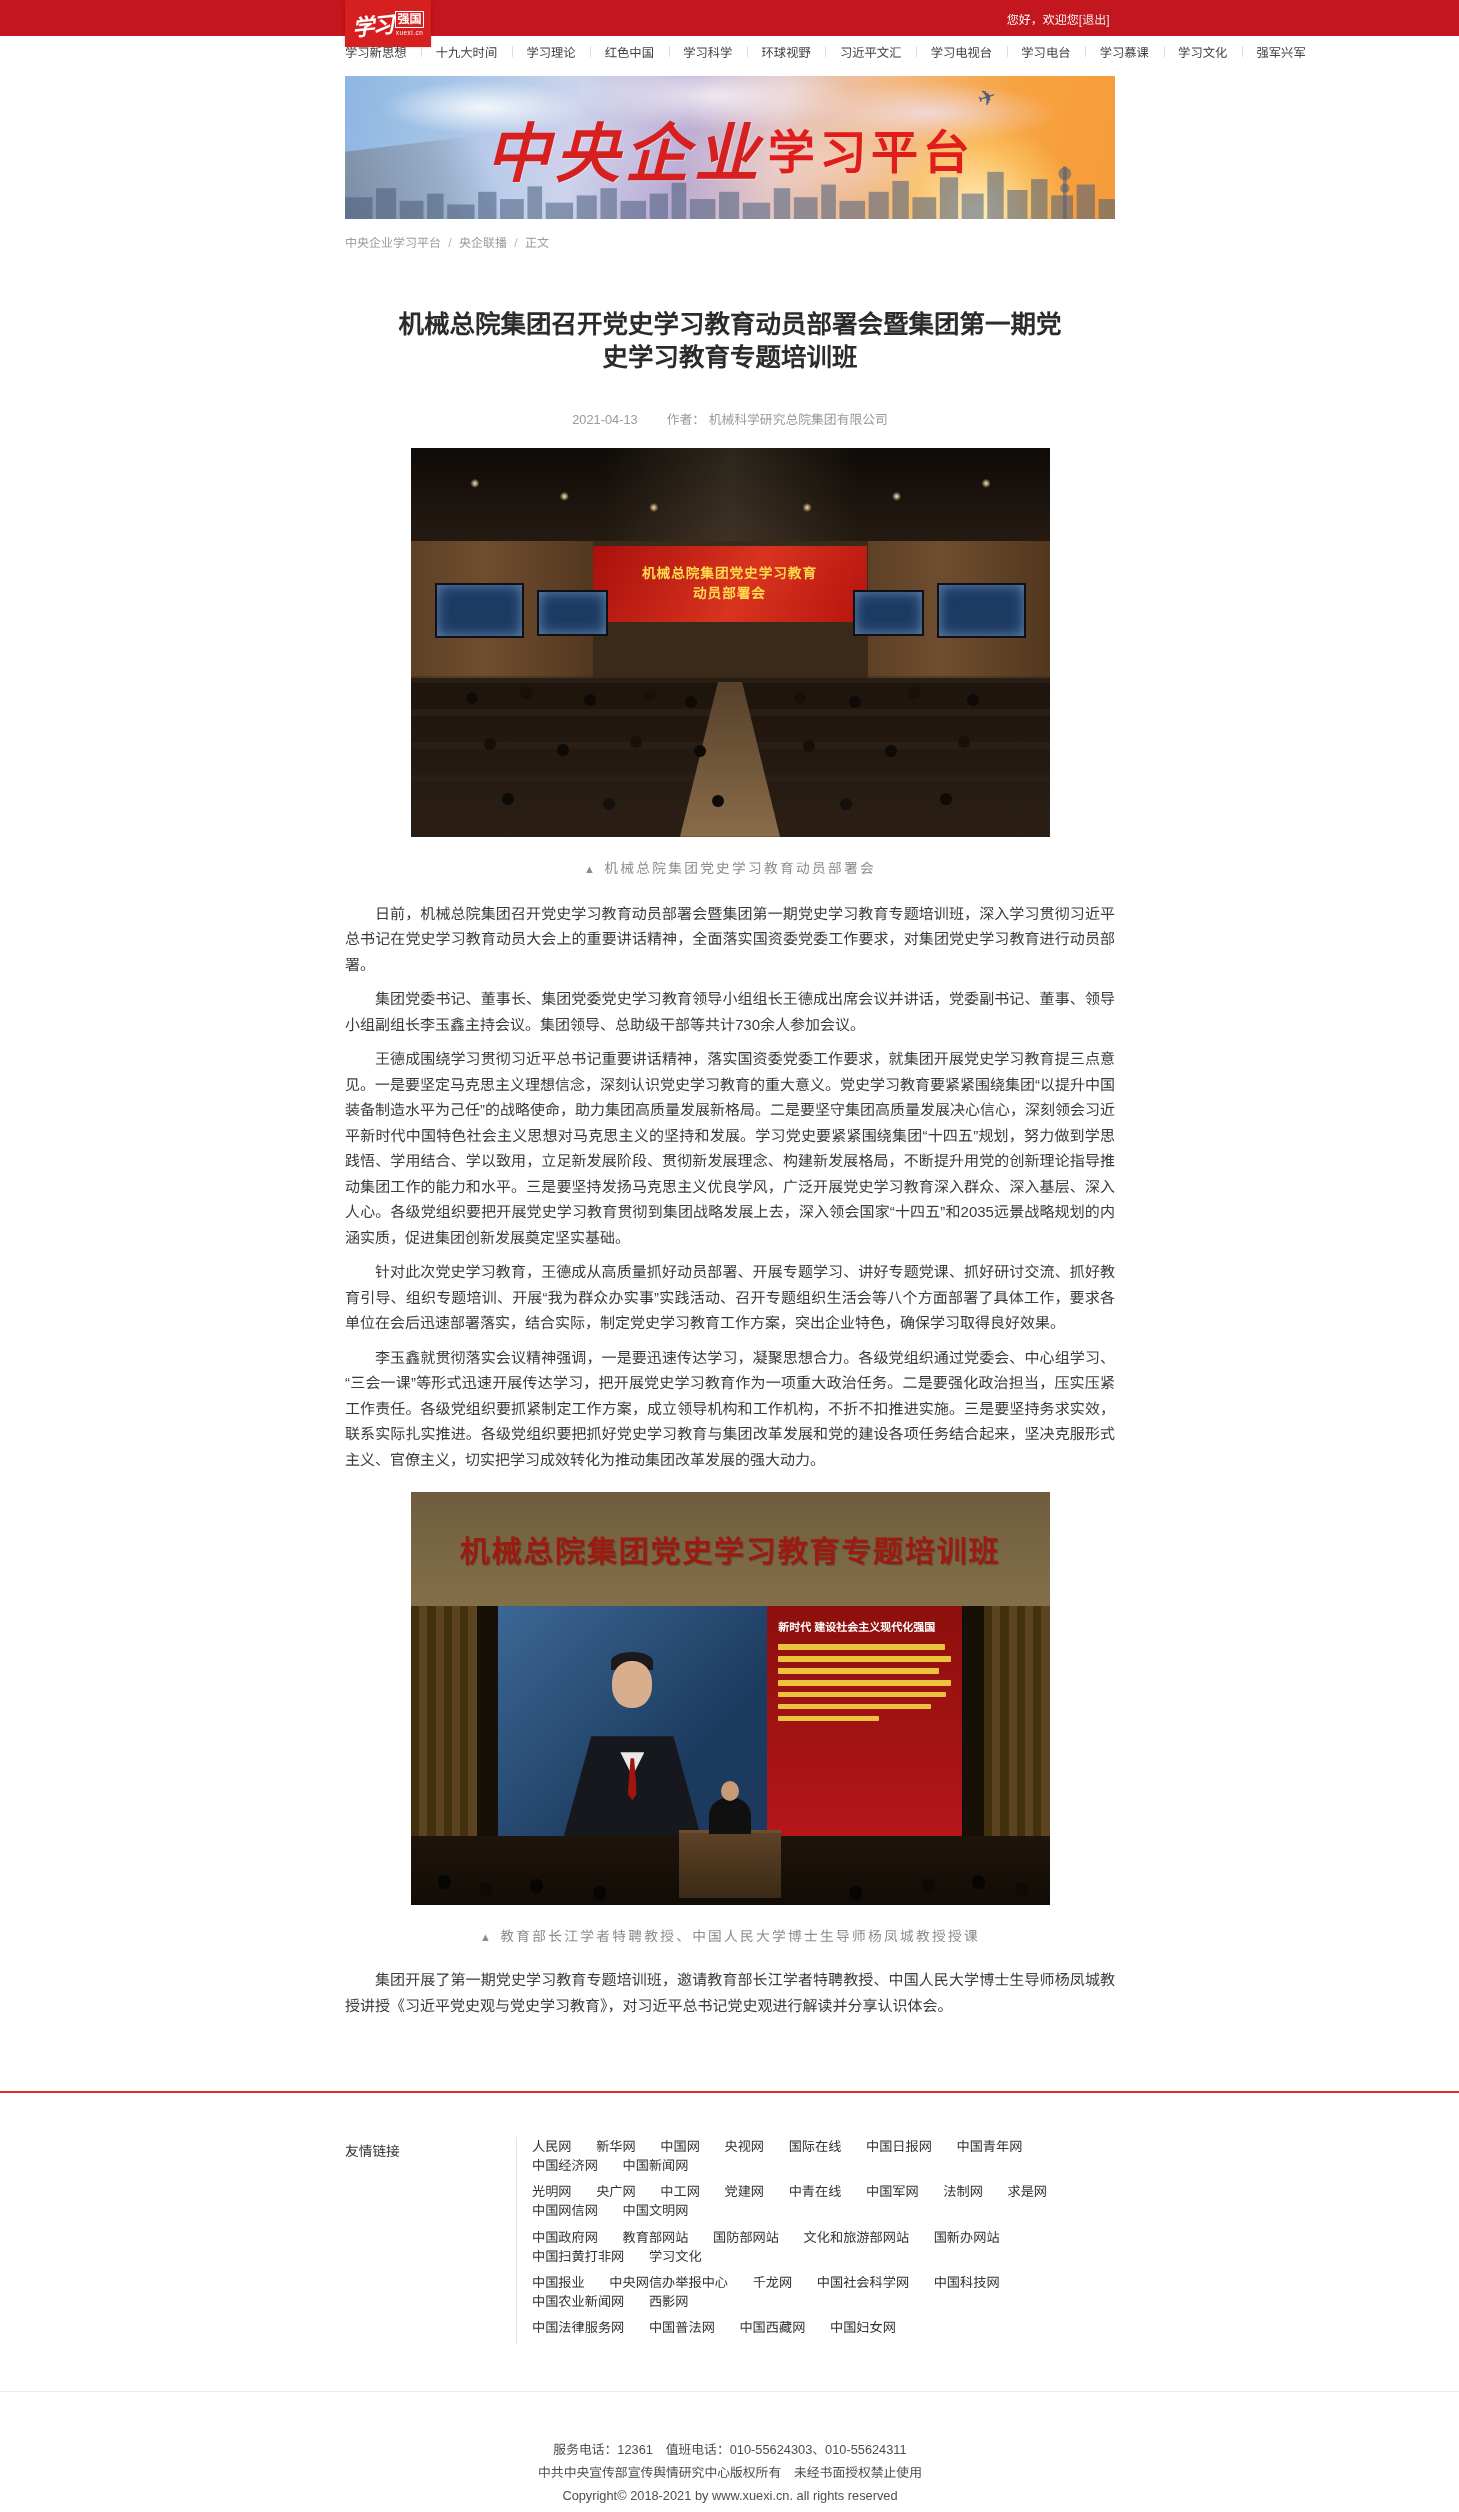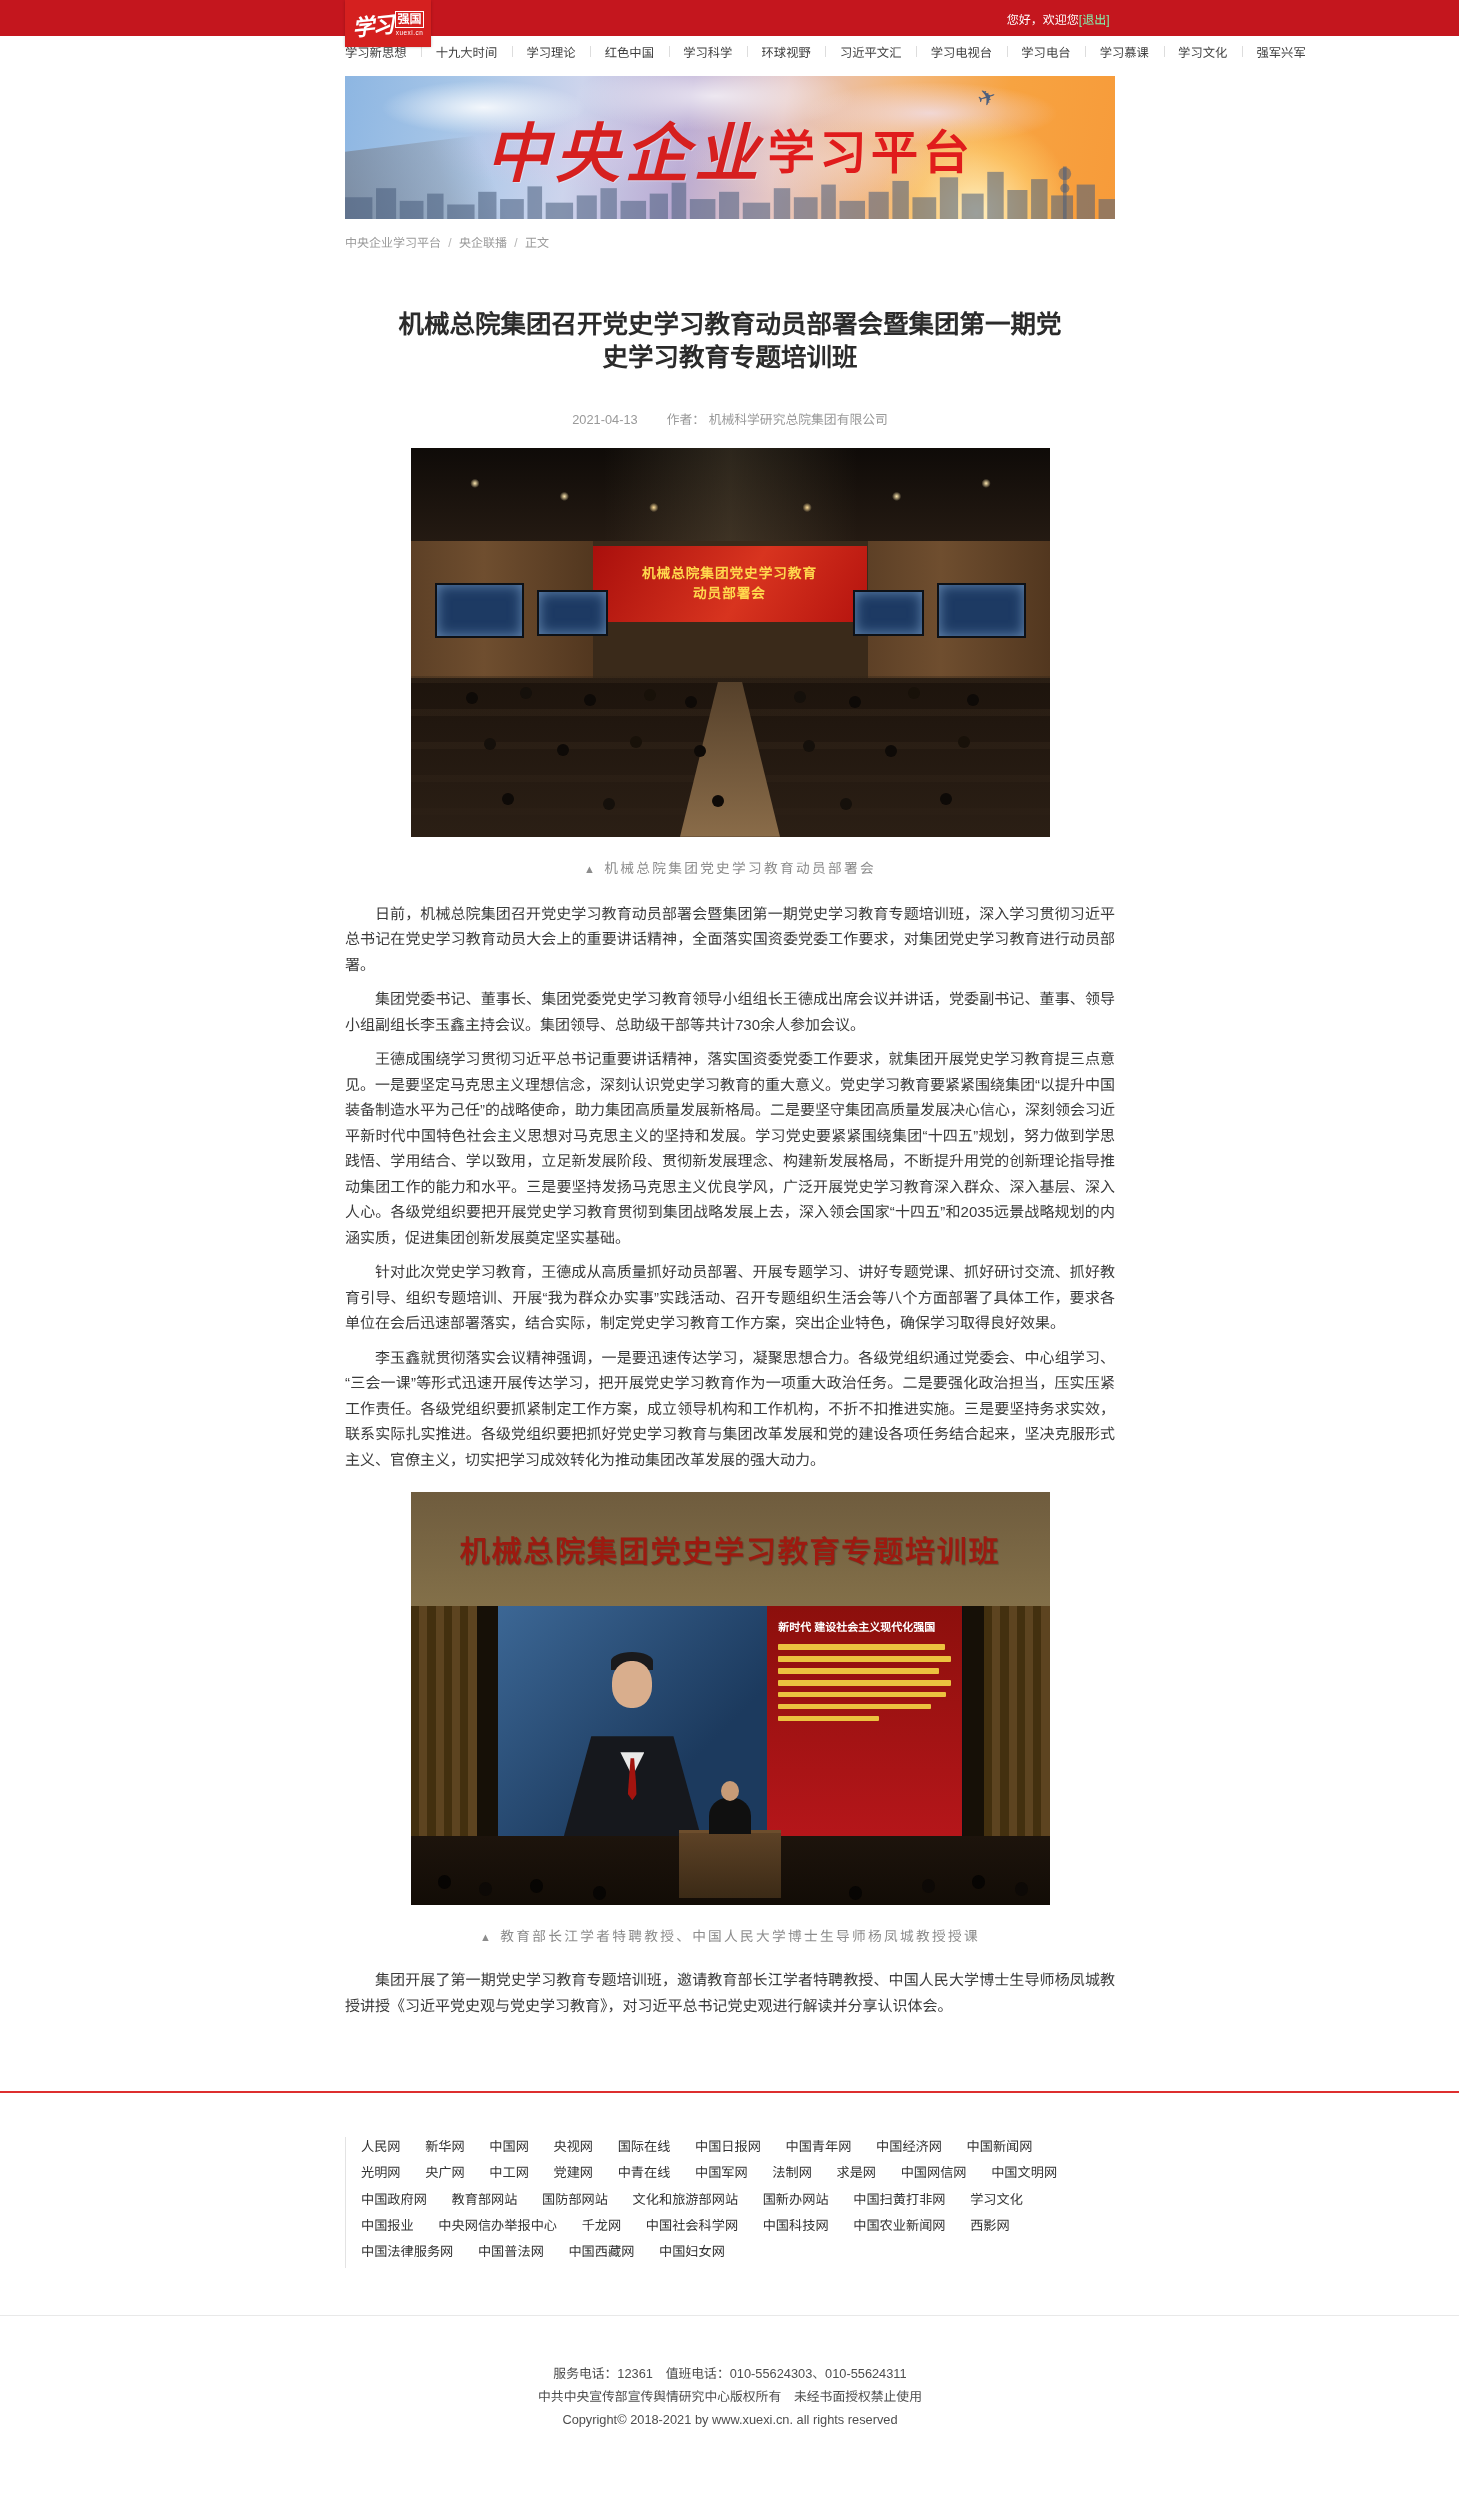--- a/index.html
+++ b/index.html
@@ -14,21 +14,21 @@
   .logo { position:absolute; left:0; top:0; width:86px; height:47px; background:#d5201f;
           z-index:5; display:flex; align-items:center; justify-content:center; gap:2.7px; cursor:pointer;
           box-shadow:0 0.9px 2.7px rgba(0,0,0,.25); }
   .logo-xi { color:#fff; font-family:"Liberation Serif",serif; font-style:italic; font-weight:700;
              font-size:22px; letter-spacing:-1.8px; transform:rotate(-6deg); }
   .logo-col { display:flex; flex-direction:column; align-items:center; }
   .logo-qg { color:#fff; font-size:12px; font-weight:700; border:0.9px solid #fff; padding:0 1.8px; line-height:14.6px; }
   .logo-domain { color:#fff; font-size:6.4px; margin-top:0.9px; letter-spacing:0.5px; }
   .greeting { position:absolute; right:5.5px; top:0; height:36px; display:flex; align-items:center;
               color:#fff; font-size:12px; }
-  .greeting a { color:#86efac; text-decoration:none; cursor:pointer; }
+  .greeting a { color:#e5e5e5; text-decoration:none; cursor:pointer; }
 
   
   .navbar { height:31px; background:#fff; }
   .navbar ul { width:770px; margin:0 auto; list-style:none; display:flex; align-items:center; height:31px; }
   .navbar li { position:relative; padding:0 14.6px; font-size:12.3px; color:#3f3f3f; cursor:pointer; white-space:nowrap; }
   .navbar li:first-child { padding-left:0; }
   .navbar li + li::before { content:''; position:absolute; left:0; top:3.6px; bottom:3.6px; width:0.9px; background:#ddd; }
 
   
   .banner { position:relative; height:143px; margin-top:9px; overflow:hidden; cursor:pointer;
@@ -335,20 +335,21 @@
       <span class="tri">▲</span>
       <span>教育部长江学者特聘教授、中国人民大学博士生导师杨凤城教授授课</span>
     </div>
 
     <p class="closing">集团开展了第一期党史学习教育专题培训班，邀请教育部长江学者特聘教授、中国人民大学博士生导师杨凤城教授讲授《习近平党史观与党史学习教育》，对习近平总书记党史观进行解读并分享认识体会。</p>
   </div>
 
   <div class="red-divider"></div>
 
   <div class="content links-section">
+    <div class="links-label">友情链接</div>
     <div class="links-rows" id="links-rows">
         <div class="links-row"><span>人民网</span><span>新华网</span><span>中国网</span><span>央视网</span><span>国际在线</span><span>中国日报网</span><span>中国青年网</span><span>中国经济网</span><span>中国新闻网</span></div>
         <div class="links-row"><span>光明网</span><span>央广网</span><span>中工网</span><span>党建网</span><span>中青在线</span><span>中国军网</span><span>法制网</span><span>求是网</span><span>中国网信网</span><span>中国文明网</span></div>
         <div class="links-row"><span>中国政府网</span><span>教育部网站</span><span>国防部网站</span><span>文化和旅游部网站</span><span>国新办网站</span><span>中国扫黄打非网</span><span>学习文化</span></div>
         <div class="links-row"><span>中国报业</span><span>中央网信办举报中心</span><span>千龙网</span><span>中国社会科学网</span><span>中国科技网</span><span>中国农业新闻网</span><span>西影网</span></div>
         <div class="links-row"><span>中国法律服务网</span><span>中国普法网</span><span>中国西藏网</span><span>中国妇女网</span></div>
       </div>
   </div>
 
   <div class="gray-divider"></div>

